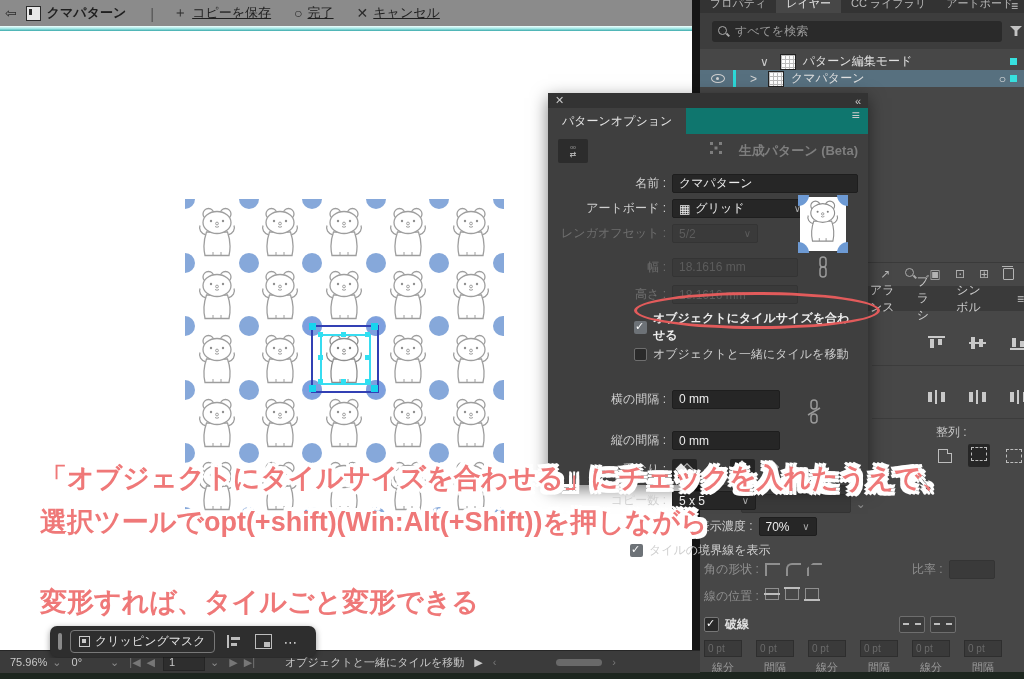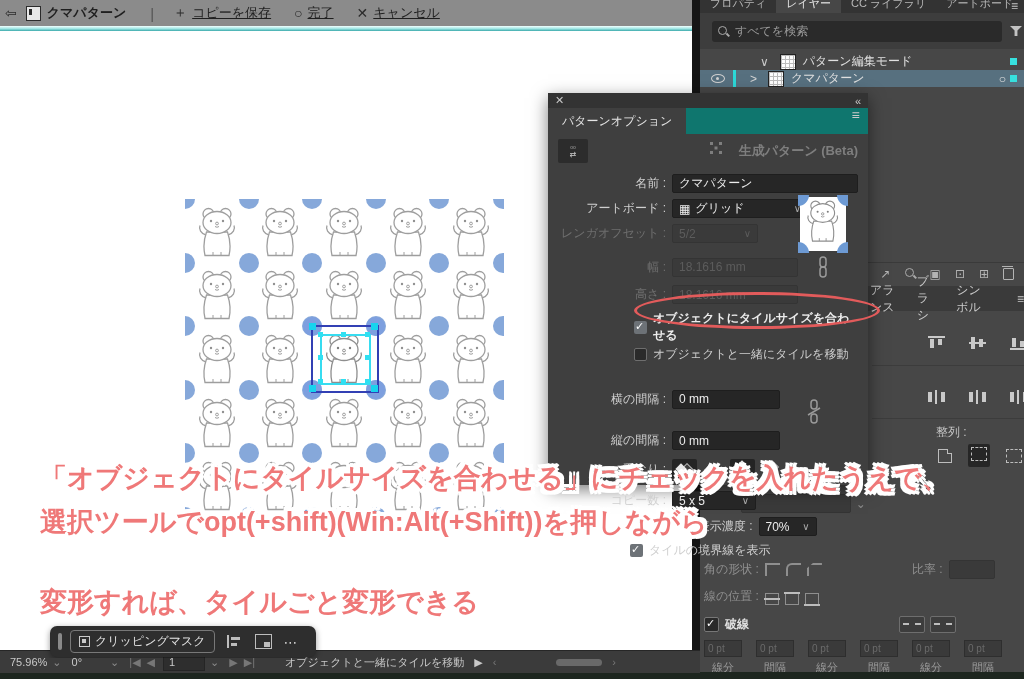--- a/index.html
+++ b/index.html
@@ -692,21 +692,21 @@
       <span class="st-carets">⌄</span>
     </div>
     <div style="position:absolute;left:4px;top:560px;display:flex;align-items:center;gap:6px">
       <span style="color:#8f8f8f">角の形状 :</span>
       <span class="corner-ic"></span>
       <span class="corner-ic r"></span>
       <span class="corner-ic b"></span>
       <span style="color:#8f8f8f;margin-left:84px">比率 :</span>
       <span class="dinput dis" style="width:46px"></span>
     </div>
-    <div style="position:absolute;left:4px;top:588px;display:flex;align-items:flex-end;gap:6px">
+    <div style="position:absolute;left:4px;top:588px;display:flex;align-items:flex-start;gap:6px">
       <span style="color:#8f8f8f">線の位置 :</span>
       <span class="pos-ic c"></span>
       <span class="pos-ic t"></span>
       <span class="pos-ic b"></span>
     </div>
     <div style="position:absolute;left:4px;top:616px;display:flex;align-items:center;width:252px">
       <span class="cb on" style="background:#2a2a2a;border:1px solid #777"></span>
       <span style="color:#e0e0e0;font-weight:bold">破線</span>
       <span style="margin-left:auto;display:flex;gap:5px">
         <span class="dashbtn"></span>

